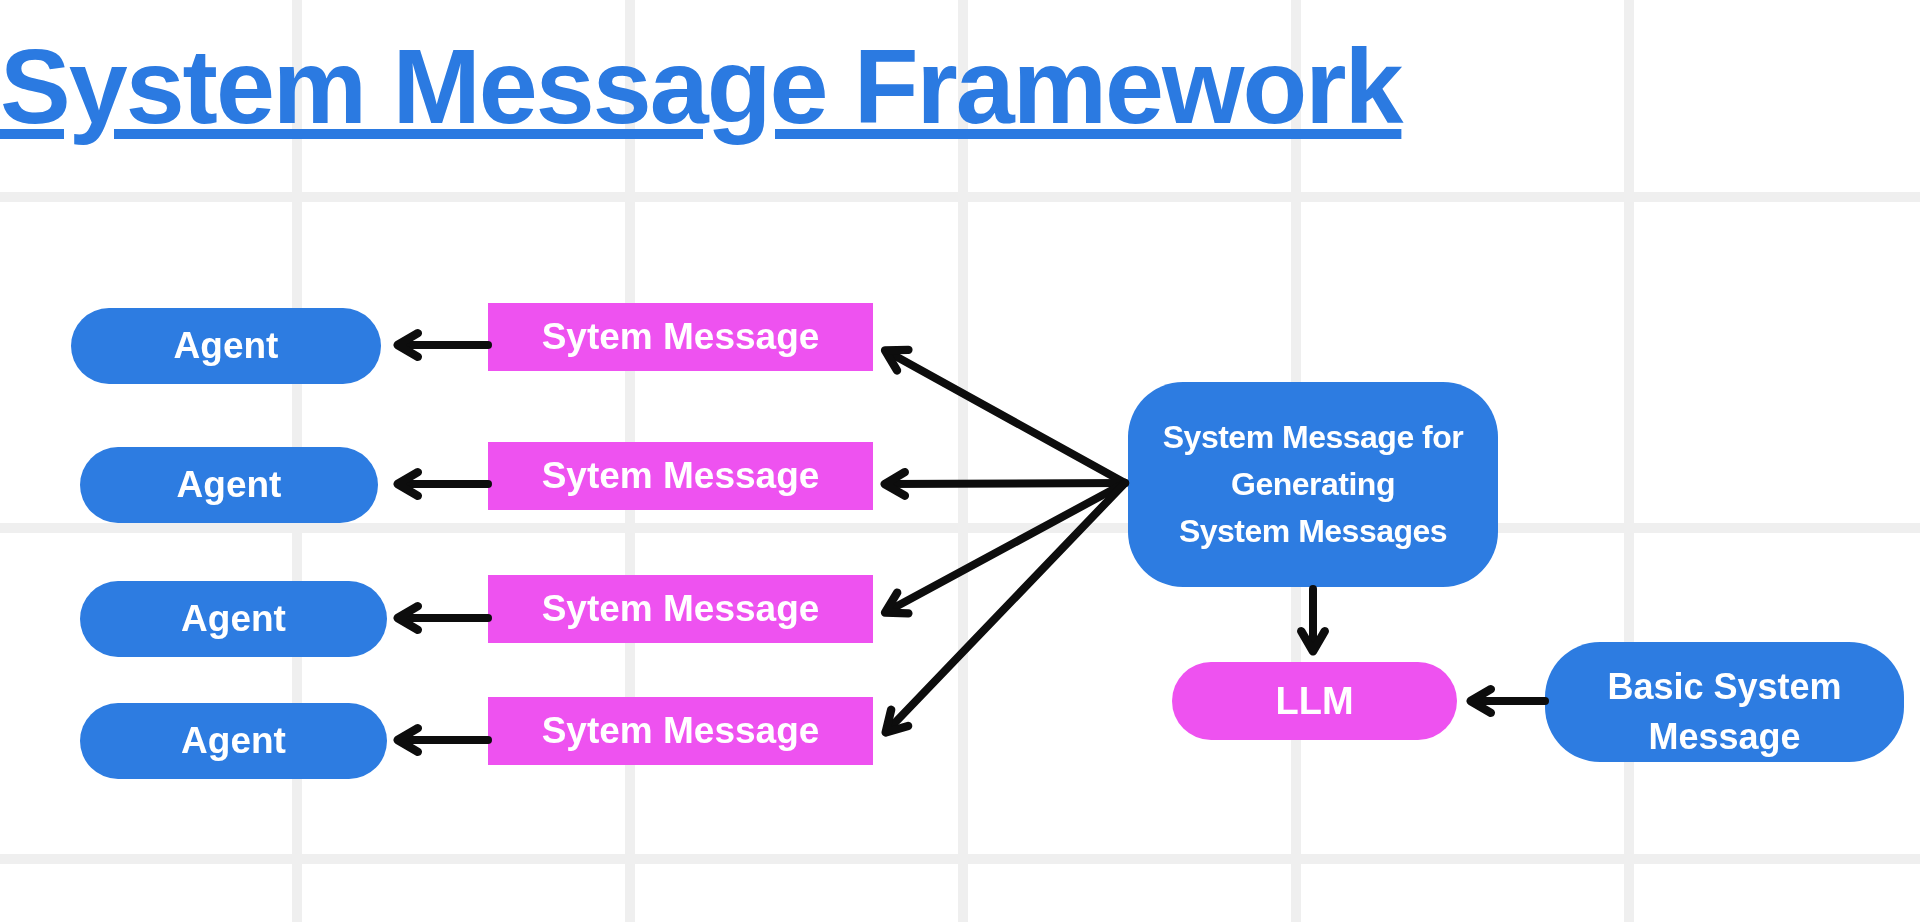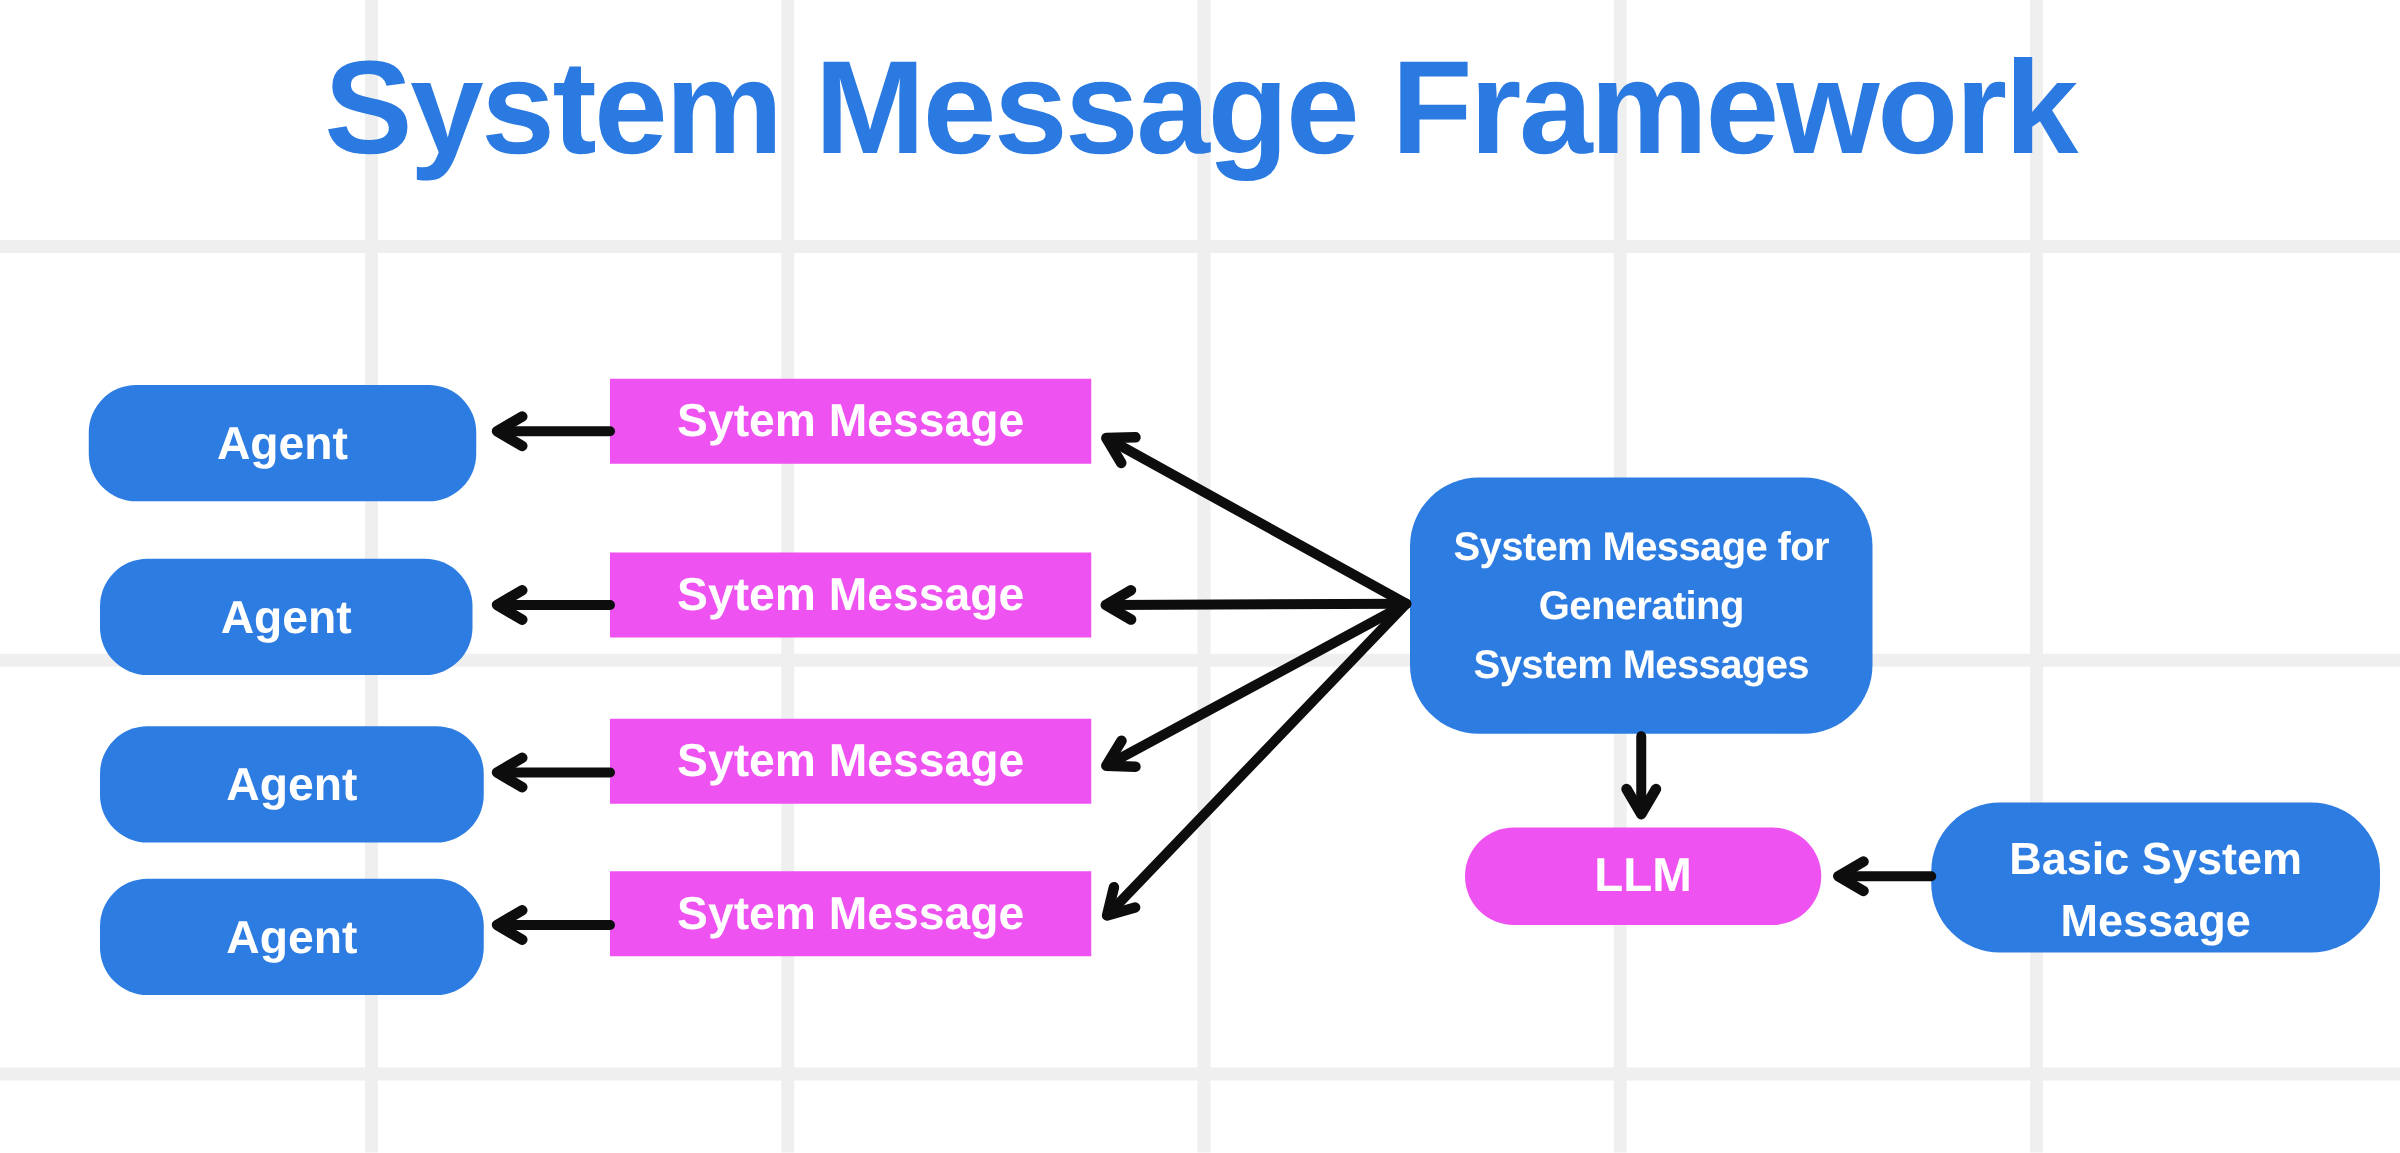--- a/index.html
+++ b/index.html
@@ -22,37 +22,38 @@
     background-size:333px 100%, 100% 331px;
     background-position:292px 0, 0 192px;
     background-repeat:repeat, repeat;
     position:relative;
   }
   .canvas{position:absolute;inset:0;}
 
   .title{
     position:absolute;
     top:26px; left:0; right:0;
-    text-align:center;
+    text-align:left;
     font-size:106px;
     font-weight:bold;
     letter-spacing:-2px;
     color:var(--title-blue,#2b7ae1);
     white-space:nowrap;
+    text-decoration:underline;
   }
 
   .node{
     position:absolute;
     display:flex;align-items:center;justify-content:center;
     color:var(--node-text,#fff);
     font-weight:bold;
     text-align:center;
   }
   .agent-pill{
-    left:76px; width:308px; height:93px;
+    left:76px; width:308px; height:76px;
     border-radius:38px;
     background:var(--node-blue,#2d7ce1);
     font-size:37px;
   }
   .agent-pill.r1{top:308px;left:71px;width:310px;}
   .agent-pill.r2{top:447px;left:80px;width:298px;}
   .agent-pill.r3{top:581px;left:80px;width:307px;}
   .agent-pill.r4{top:703px;left:80px;width:307px;}
 
   .msg-box{

